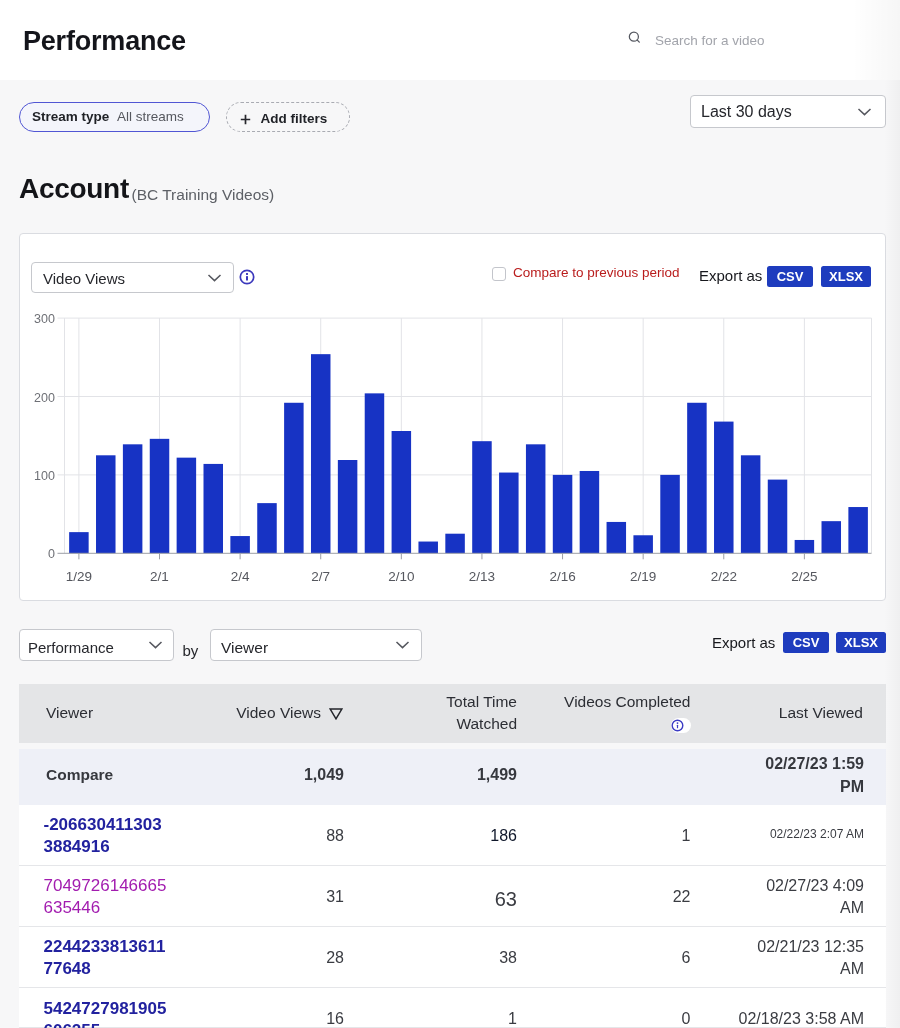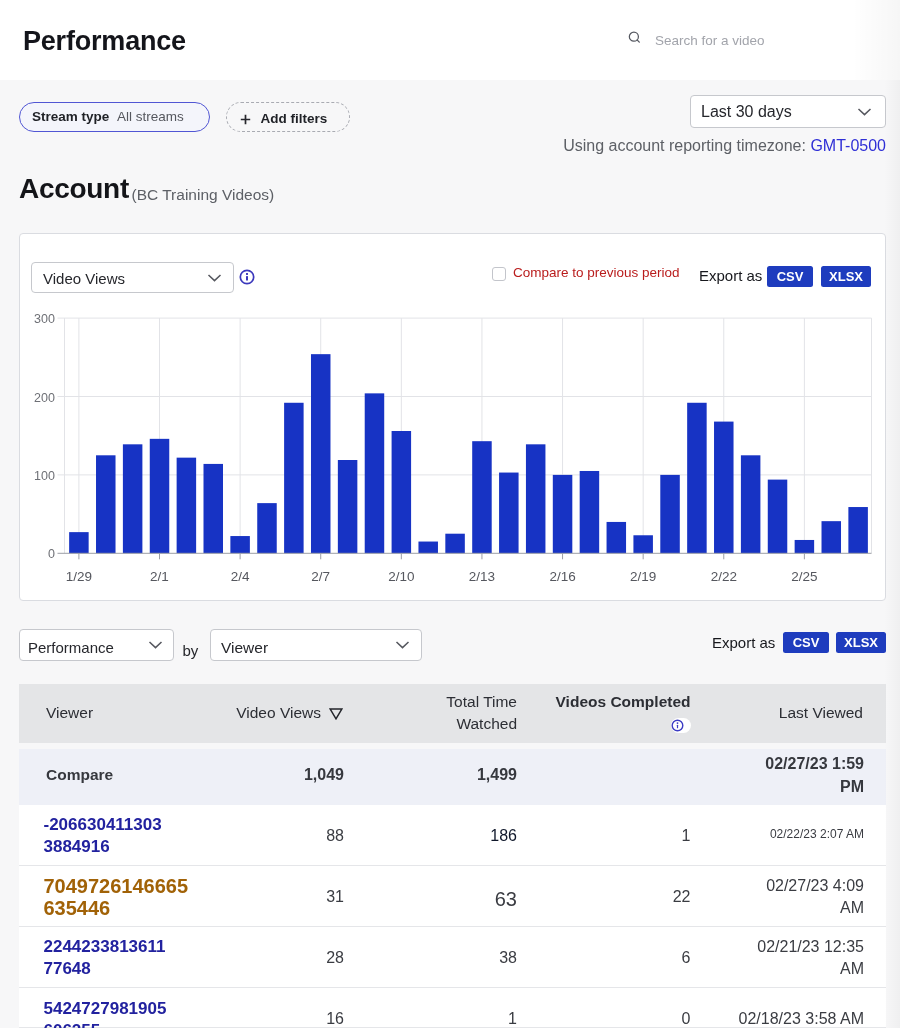--- a/index.html
+++ b/index.html
@@ -29,21 +29,20 @@
     <path d="M5.5 0.8 V10.2 M0.8 5.5 H10.2" stroke="#26272c" stroke-width="1.7"></path>
   </svg>
   <div class="abs" style="left:260.5px;top:110.5px;font-size:13.5px;font-weight:bold;color:#1f2126;">Add filters</div>
 
   <div class="abs" style="left:690px;top:95px;width:196px;height:33px;background:#fff;border:1px solid #c6c8cd;border-radius:4px;"></div>
   <div class="abs" style="left:701px;top:103px;font-size:16px;color:#26272c;">Last 30 days</div>
   <svg class="abs" style="left:857px;top:107.5px;" width="15" height="8" viewBox="0 0 15 8" fill="none">
     <path d="M1.5 1 L7.5 6.6 L13.5 1" stroke="#55575e" stroke-width="1.5"></path>
   </svg>
 
-  <div class="abs" style="right:14px;top:137px;font-size:16px;color:#5d6066;">Using account reporting timezone: <span style="color:#2f2fd6;">GMT-0500</span></div>
 
   <div class="abs" style="left:19px;top:173px;font-size:28px;font-weight:bold;color:#141519;letter-spacing:-0.3px;">Account</div>
   <div class="abs" style="left:131.5px;top:186px;font-size:15.5px;color:#5d6066;">(BC Training Videos)</div>
 
   <div class="abs" style="left:19px;top:233px;width:867px;height:368px;background:#fff;border:1px solid #dadce1;border-radius:4px;"></div>
 
   <div class="abs" style="left:31px;top:262px;width:203px;height:31px;background:#fff;border:1px solid #c6c8cd;border-radius:4px;"></div>
   <div class="abs" style="left:43px;top:270px;font-size:15px;color:#26272c;">Video Views</div>
   <svg class="abs" style="left:206.5px;top:274px;" width="15" height="8" viewBox="0 0 15 8" fill="none">
     <path d="M1.5 1 L7.5 6.6 L13.5 1" stroke="#55575e" stroke-width="1.5"></path>
@@ -149,21 +148,21 @@
   <div class="abs" style="left:836px;top:632px;width:50px;height:21px;background:#1e3cbe;border-radius:2.5px;color:#fff;font-size:13px;font-weight:bold;text-align:center;line-height:21px;">XLSX</div>
 
   <div class="abs" style="left:19px;top:683.5px;width:866.5px;height:59.5px;background:#e4e5e7;"></div>
 
   <div class="abs" style="left:46px;top:704px;font-size:15.5px;color:#2c2e34;">Viewer</div>
   <div class="abs" style="left:180px;top:704px;width:141px;font-size:15.5px;color:#2c2e34;text-align:right;">Video Views</div>
   <svg class="abs" style="left:329px;top:708px;" width="14" height="12" viewBox="0 0 14 12" fill="none">
     <path d="M1.2 1.1 H12.8 L7 10.8 Z" stroke="#23252b" stroke-width="1.5"></path>
   </svg>
   <div class="abs" style="left:379px;top:691px;width:138px;font-size:15.5px;color:#2c2e34;text-align:right;line-height:22px;">Total Time<br>Watched</div>
-  <div class="abs" style="left:540.5px;top:691px;width:150px;font-size:15.5px;color:#2c2e34;text-align:right;line-height:22px;font-weight:bold;">Videos Completed</div>
+  <div class="abs" style="left:540.5px;top:691px;width:150px;font-size:15.5px;color:#2c2e34;text-align:right;line-height:22px;">Videos Completed</div>
   <div class="abs" style="left:670.5px;top:718px;width:20px;height:14.5px;background:#fff;border-radius:7.5px;"></div>
   <svg class="abs" style="left:670.5px;top:719px;" width="13" height="13" viewBox="0 0 13 13" fill="none">
     <circle cx="6.5" cy="6.5" r="5.3" stroke="#3c3cc4" stroke-width="1.4"></circle>
     <circle cx="6.5" cy="4.1" r="0.9" fill="#3c3cc4"></circle>
     <rect x="5.9" y="5.7" width="1.2" height="3.6" rx="0.6" fill="#3c3cc4"></rect>
   </svg>
   <div class="abs" style="left:719px;top:704px;width:144px;font-size:15.5px;color:#2c2e34;text-align:right;">Last Viewed</div>
 
   <div class="abs" style="left:19px;top:748.5px;width:866.5px;height:56px;background:#eef0f7;"></div>
   <div class="abs" style="left:46px;top:766px;font-size:15.5px;font-weight:bold;color:#36383e;">Compare</div>
@@ -172,21 +171,21 @@
   <div class="abs" style="left:719px;top:752px;width:145px;font-size:16px;font-weight:bold;color:#36383e;text-align:right;line-height:23px;">02/27/23 1:59<br>PM</div>
 
   <div id="rows">
       <div class="abs" style="left:19px;top:804.5px;width:866.5px;height:61px;background:#fff;border-bottom:1px solid #e5e6e9;"></div>
       <div class="abs" style="left:43.5px;top:814px;font-size:17px;font-weight:bold;color:#22229f;line-height:22px;">-206630411303<br>3884916</div>
       <div class="abs" style="left:239px;top:826.5px;width:105px;font-size:16px;color:#3a3c42;text-align:right;">88</div>
       <div class="abs" style="left:412px;top:826.5px;width:105px;font-size:16px;color:#0f172a;text-align:right;">186</div>
       <div class="abs" style="left:585.5px;top:826.5px;width:105px;font-size:16px;color:#3a3c42;text-align:right;">1</div>
       <div class="abs" style="left:719px;top:826.5px;width:145px;font-size:12px;color:#3a3c42;text-align:right;">02/22/23 2:07 AM</div>
       <div class="abs" style="left:19px;top:865.5px;width:866.5px;height:61px;background:#fff;border-bottom:1px solid #e5e6e9;"></div>
-      <div class="abs" style="left:43.5px;top:875px;font-size:20px;font-weight:bold;color:#a16207;line-height:22px;">7049726146665<br>635446</div>
+      <div class="abs" style="left:43.5px;top:875px;font-size:17px;font-weight:normal;color:#a21caf;line-height:22px;">7049726146665<br>635446</div>
       <div class="abs" style="left:239px;top:887.5px;width:105px;font-size:16px;color:#3a3c42;text-align:right;">31</div>
       <div class="abs" style="left:412px;top:887.5px;width:105px;font-size:20px;color:#3a3c42;text-align:right;">63</div>
       <div class="abs" style="left:585.5px;top:887.5px;width:105px;font-size:16px;color:#3a3c42;text-align:right;">22</div>
       <div class="abs" style="left:719px;top:875px;width:145px;font-size:16px;color:#3a3c42;text-align:right;line-height:22px;">02/27/23 4:09<br>AM</div>
       <div class="abs" style="left:19px;top:926.5px;width:866.5px;height:61.5px;background:#fff;border-bottom:1px solid #e5e6e9;"></div>
       <div class="abs" style="left:43.5px;top:936px;font-size:17px;font-weight:bold;color:#22229f;line-height:22px;">2244233813611<br>77648</div>
       <div class="abs" style="left:239px;top:948.5px;width:105px;font-size:16px;color:#3a3c42;text-align:right;">28</div>
       <div class="abs" style="left:412px;top:948.5px;width:105px;font-size:16px;color:#3a3c42;text-align:right;">38</div>
       <div class="abs" style="left:585.5px;top:948.5px;width:105px;font-size:16px;color:#3a3c42;text-align:right;">6</div>
       <div class="abs" style="left:719px;top:936px;width:145px;font-size:16px;color:#3a3c42;text-align:right;line-height:22px;">02/21/23 12:35<br>AM</div>

